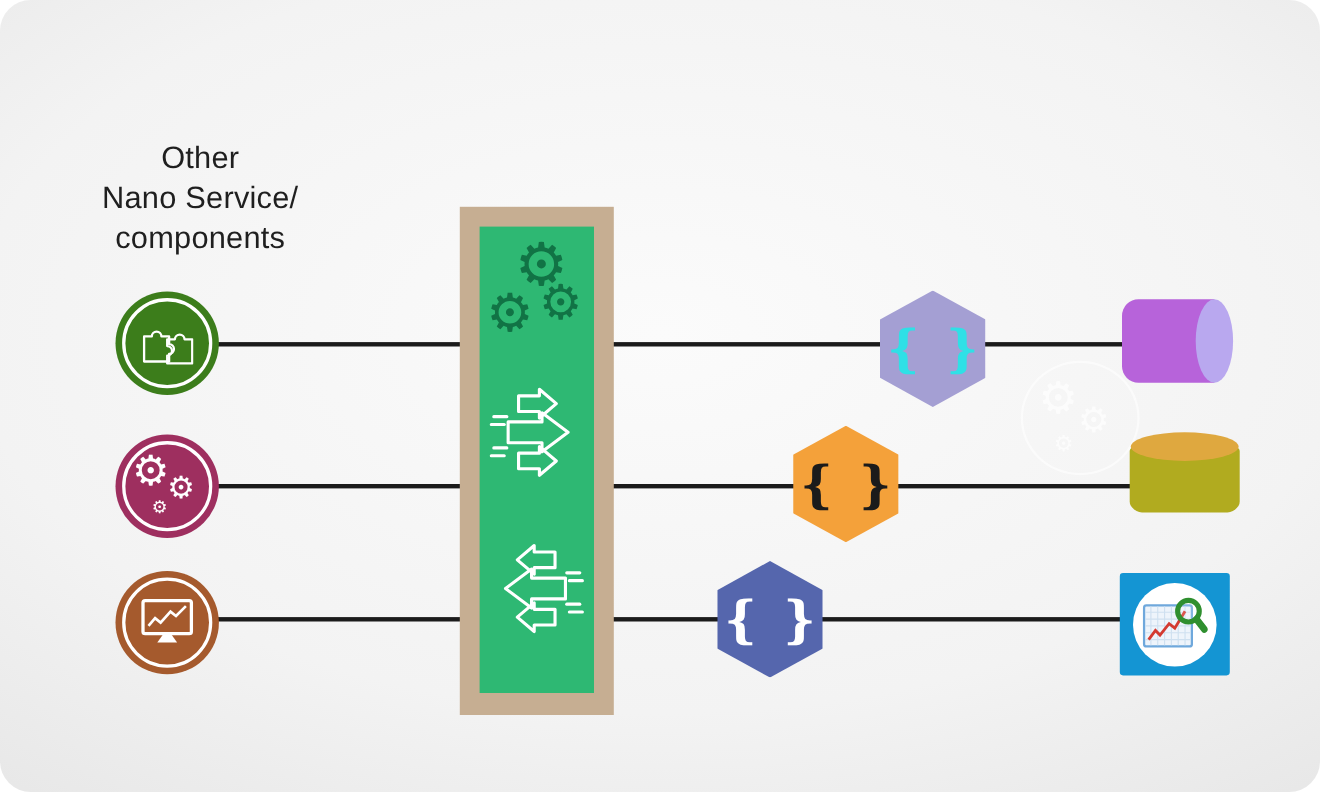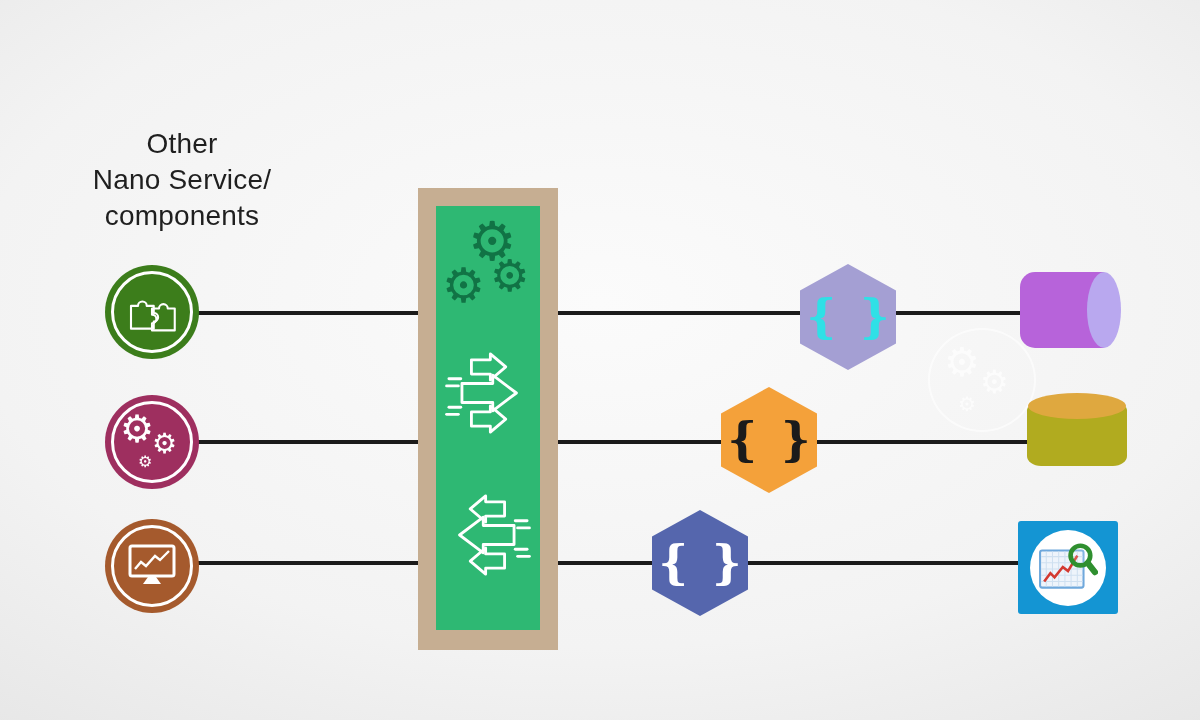--- a/index.html
+++ b/index.html
@@ -1,20 +1,21 @@
 <!DOCTYPE html>
 <html style="--line: #1b1b1b; --gateway-frame: #c6ae92; --gateway-fill: #2eb873; --gateway-icon: #117345; --puzzle-circle: #3c7d1b; --gears-circle: #9e2f5f; --monitor-circle: #a55a2d; --hex-purple: #a49fd3; --hex-orange: #f4a13a; --hex-blue: #5566ad; --brace-cyan: #2fe0e6; --brace-black: #1b1b1b; --brace-white: #ffffff; --cyl-purple-body: #b763da; --cyl-purple-cap: #b9a8ef; --cyl-yellow-body: #b1ab1f; --cyl-yellow-cap: #dfa83f; --analytics-bg: #1495d3; --chart-line: #d43a31; --magnifier-green: #2f8f2f;"><head>
 <meta charset="utf-8">
 <style>
   html,body{margin:0;padding:0;}
   .canvas{
     position:relative;width:1200px;height:720px;overflow:hidden;
     font-family:"Liberation Sans",sans-serif;
     background:radial-gradient(ellipse 130% 120% at 50% 42%,
       #fbfbfb 0%, #f3f3f3 40%, #e2e2e2 72%, #c7c7c7 100%);
+    border-radius:28px;
   }
   .label{
     position:absolute;color:#1f1f1f;font-size:28px;line-height:36px;
     text-align:center;white-space:pre-line;letter-spacing:.2px;
   }
   .lbl-left{left:57px;top:126px;width:250px;}
   .lbl-gateway{left:400px;top:148px;width:172px;}
   .lbl-right{left:738px;top:150px;width:230px;}
 
   .hline{position:absolute;height:4px;background:var(--line);z-index:1;}

